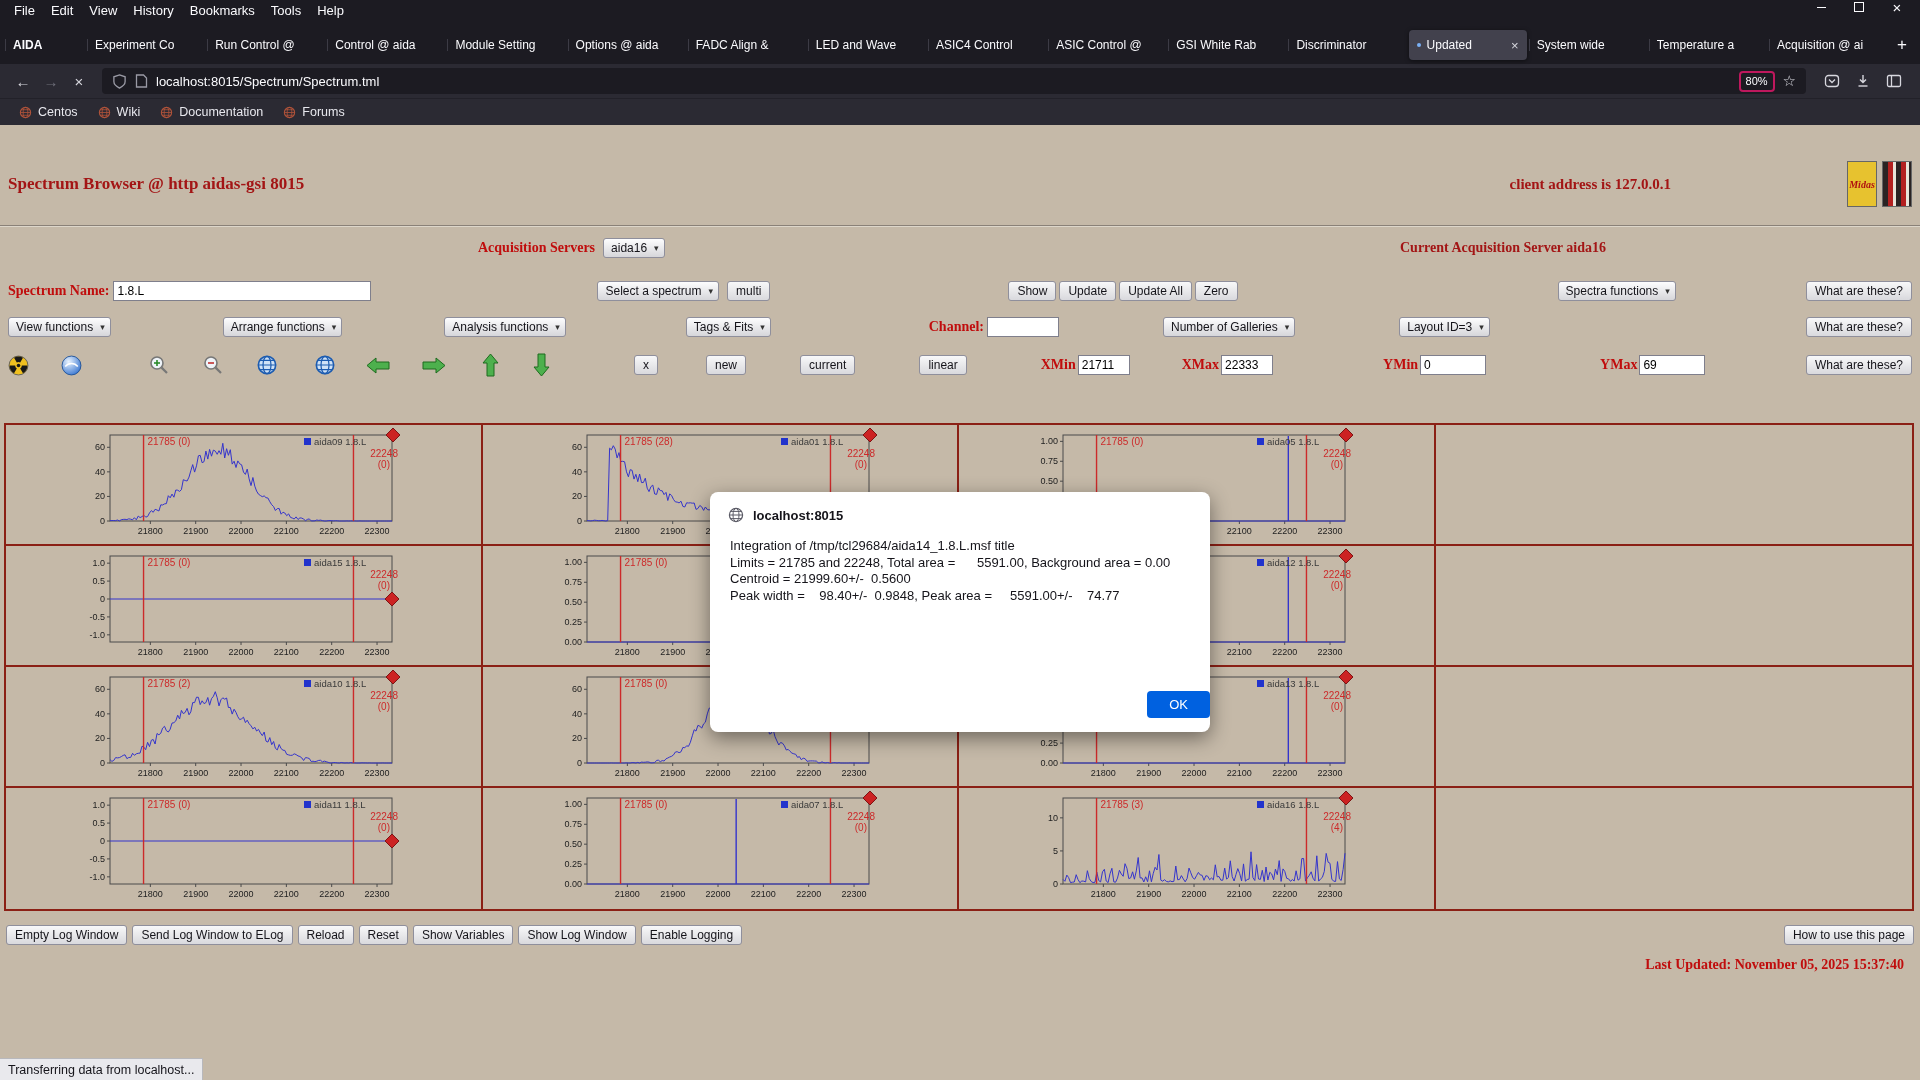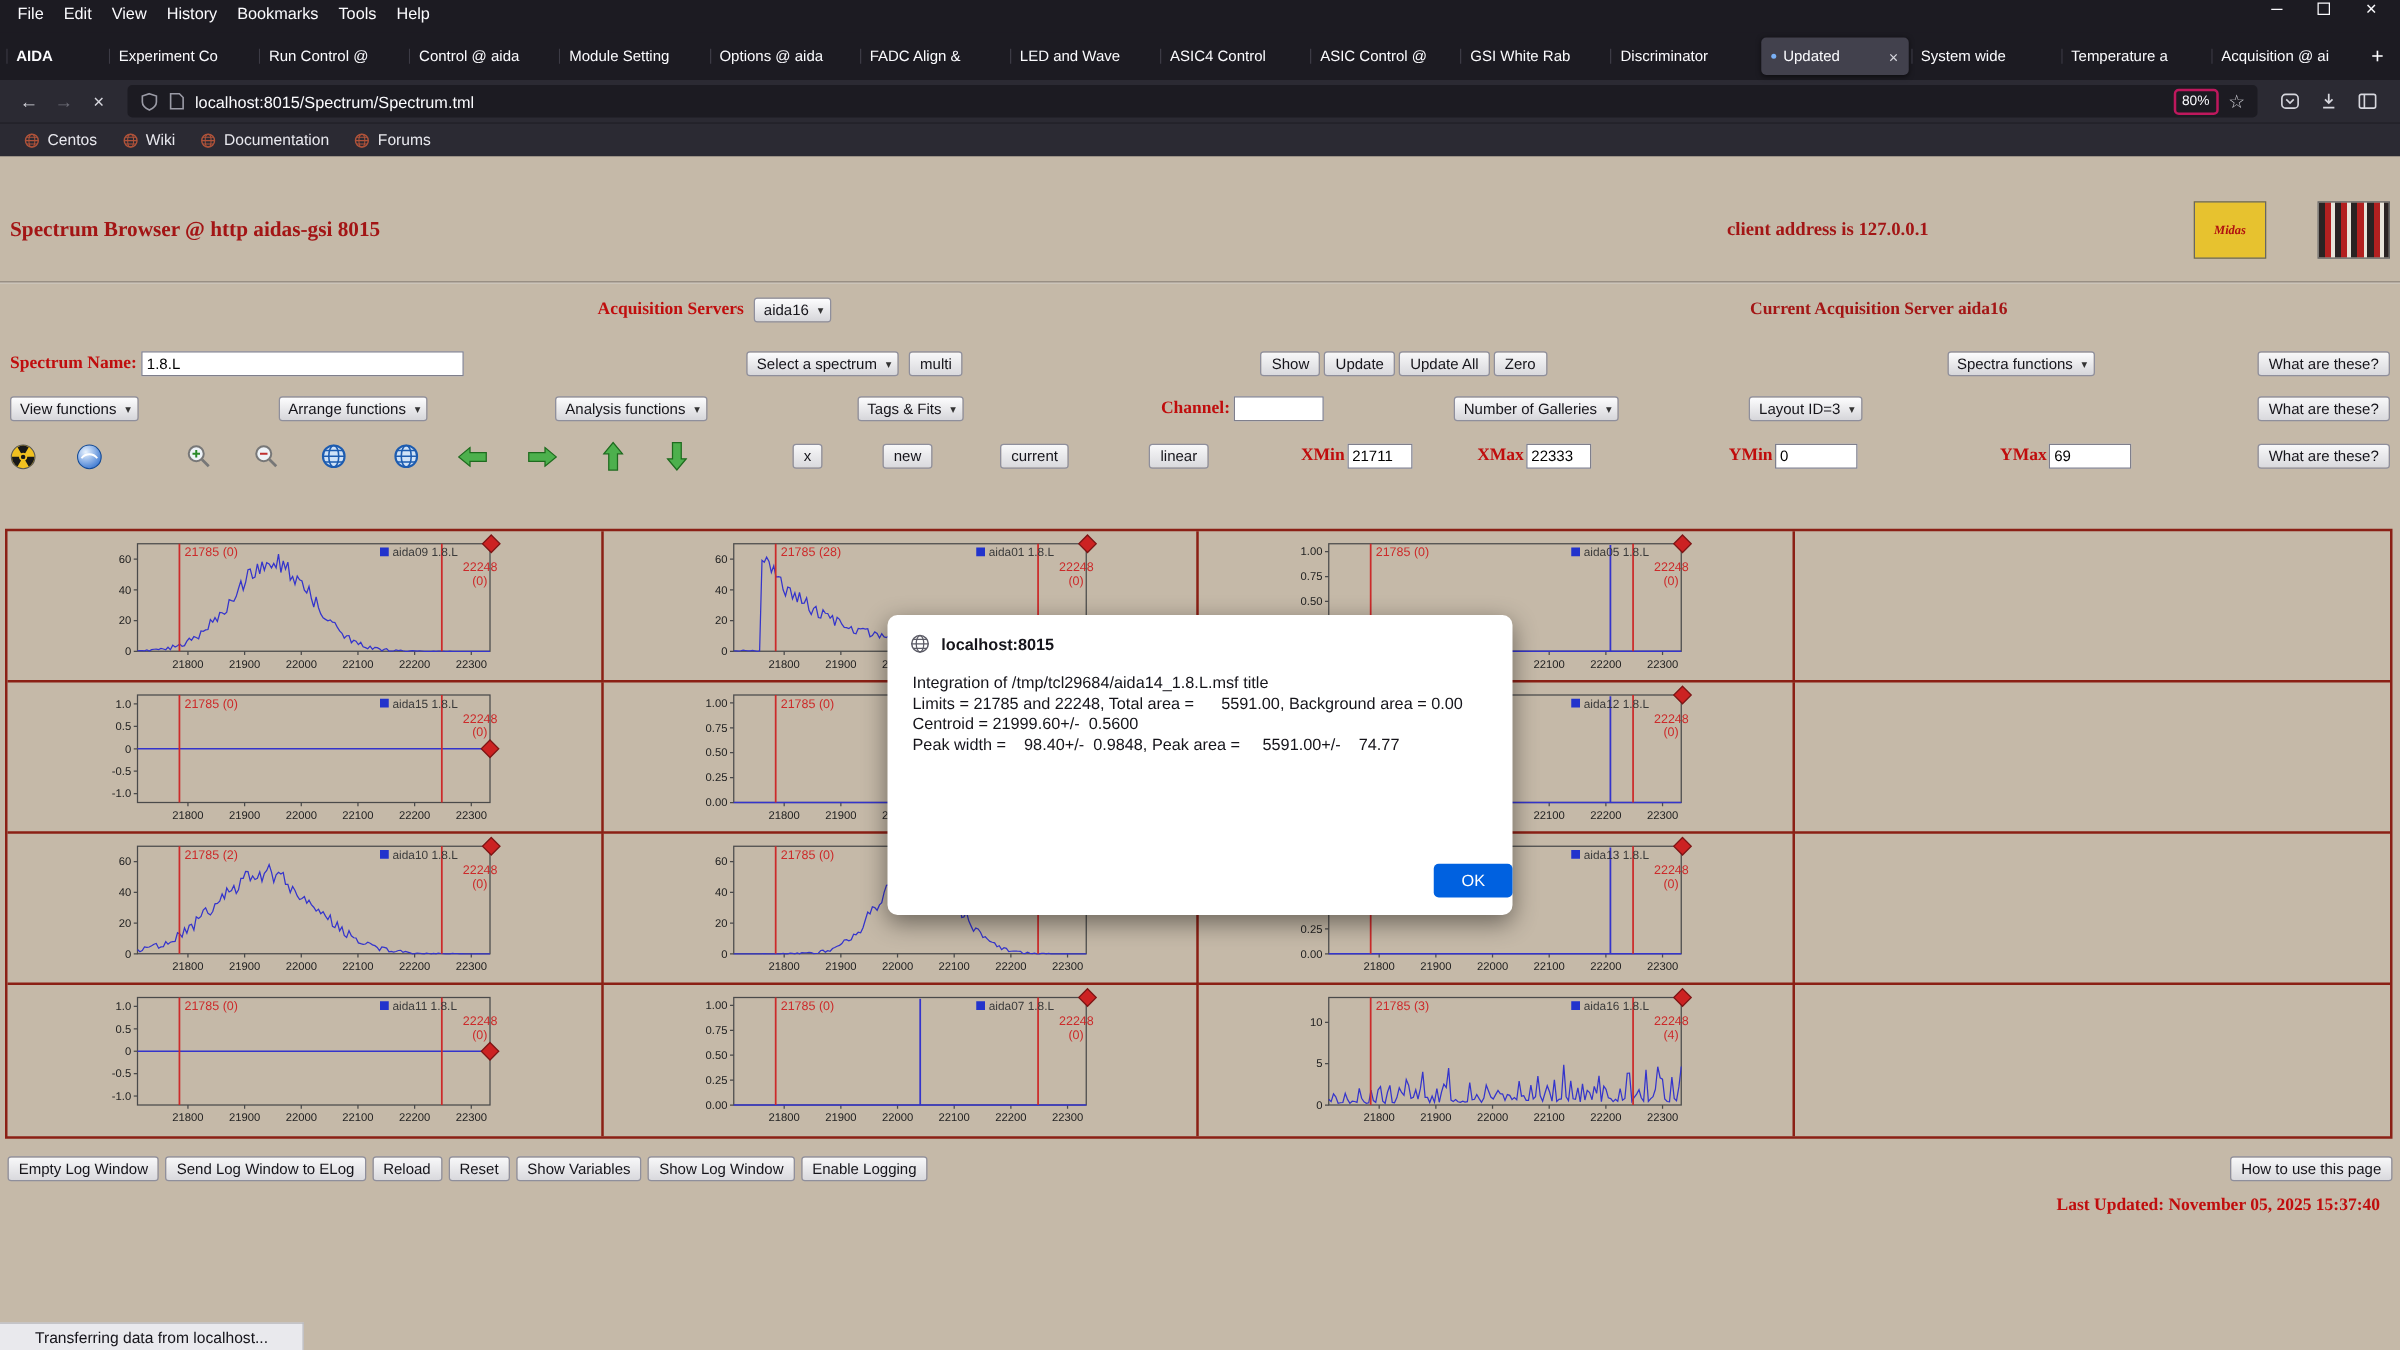--- a/index.html
+++ b/index.html
@@ -38,21 +38,21 @@
   .bookmarksbar{height:26px;background:#2b2a33;display:flex;align-items:center;padding:0 12px;gap:6px;border-top:1px solid #222129;}
   .bm{display:flex;align-items:center;gap:6px;color:#e8e8ee;font-size:12.5px;padding:2px 7px;border-radius:3px;cursor:default;}
   .bm-ico{display:flex;align-items:center;}
 
   
   .page{position:relative;height:956px;background:#c5b9a8;overflow:hidden;font-size:12px;color:#15141a;}
   .pg-header{position:absolute;top:36px;left:8px;right:8px;display:flex;align-items:center;}
   .pg-title{font:bold 17px "Liberation Serif",serif;color:#a31515;}
   .client{margin-left:auto;margin-right:176px;font:bold 15px "Liberation Serif",serif;color:#a31515;}
   .logos{display:flex;gap:5px;}
-  .logo{width:58px;height:46px;border:1px solid #666;box-sizing:border-box;margin-left:36px;}
+  .logo{width:30px;height:46px;border:1px solid #666;box-sizing:border-box;}
   .logo.midas{background:#e7c22f;display:flex;align-items:center;justify-content:center;font:italic bold 10px "Liberation Serif",serif;color:#b01010;}
   .logo.gsi{background:repeating-linear-gradient(90deg,#2a2323 0 5px,#b32020 5px 10px,#e8e4da 10px 13px);}
   .pg-hr{position:absolute;top:100px;left:0;right:0;height:1px;background:#8a8178;border-bottom:1px solid #ddd6ca;}
 
   .row{position:absolute;left:8px;right:8px;display:flex;align-items:center;}
   .row-acq{top:113px;}
   .row-name{top:156px;}
   .row-func{top:192px;}
   .row-icons{top:224px;height:32px;}
   .row-update{top:266px;}
@@ -67,21 +67,21 @@
 
   
   .grid{position:absolute;top:298px;left:4px;width:1910px;height:488px;display:grid;grid-template-columns:repeat(4,1fr);grid-template-rows:repeat(4,1fr);border:2px solid #8b2015;box-sizing:border-box;}
   .cell{border-right:2px solid #8b2015;border-bottom:2px solid #8b2015;padding:2px 0 0 66px;box-sizing:border-box;overflow:hidden;}
   .cell:nth-child(4n){border-right:none;}
   .cell:nth-child(n+13){border-bottom:none;}
 
   .bottombar{position:absolute;top:800px;left:6px;right:6px;display:flex;align-items:center;}
   #bottom-buttons{display:flex;gap:5px;}
   .last-updated{position:absolute;top:832px;right:16px;font:bold 14px "Liberation Serif",serif;color:#c00d0d;}
-  .statusbar{position:absolute;left:0;bottom:0;background:#e9e9ed;border:1px solid #b8b8bc;border-left:none;border-bottom:none;padding:4px 28px;font-size:12.5px;color:#15141a;}
+  .statusbar{position:absolute;left:0;bottom:0;background:#e9e9ed;border:1px solid #b8b8bc;border-left:none;border-bottom:none;padding:4px 8px;font-size:12.5px;color:#15141a;}
 
   
   .dialog{position:fixed;left:710px;top:492px;width:500px;height:240px;background:#fff;border-radius:8px;box-shadow:0 6px 20px rgba(0,0,0,.45);color:#15141a;z-index:50;}
   .dialog-title{display:flex;align-items:center;gap:9px;padding:15px 18px 0;font-weight:bold;font-size:13px;}
   .dialog-body{padding:15px 20px 0;font-size:13px;line-height:16.5px;}
   .dlg-line{white-space:pre-wrap;max-width:455px;}
   .ok{position:absolute;right:0;bottom:14px;background:#0061e0;color:#fff;border:none;border-radius:4px;font:13px "Liberation Sans",sans-serif;padding:6px 22px;}
 </style>
 </head>
 <body>

